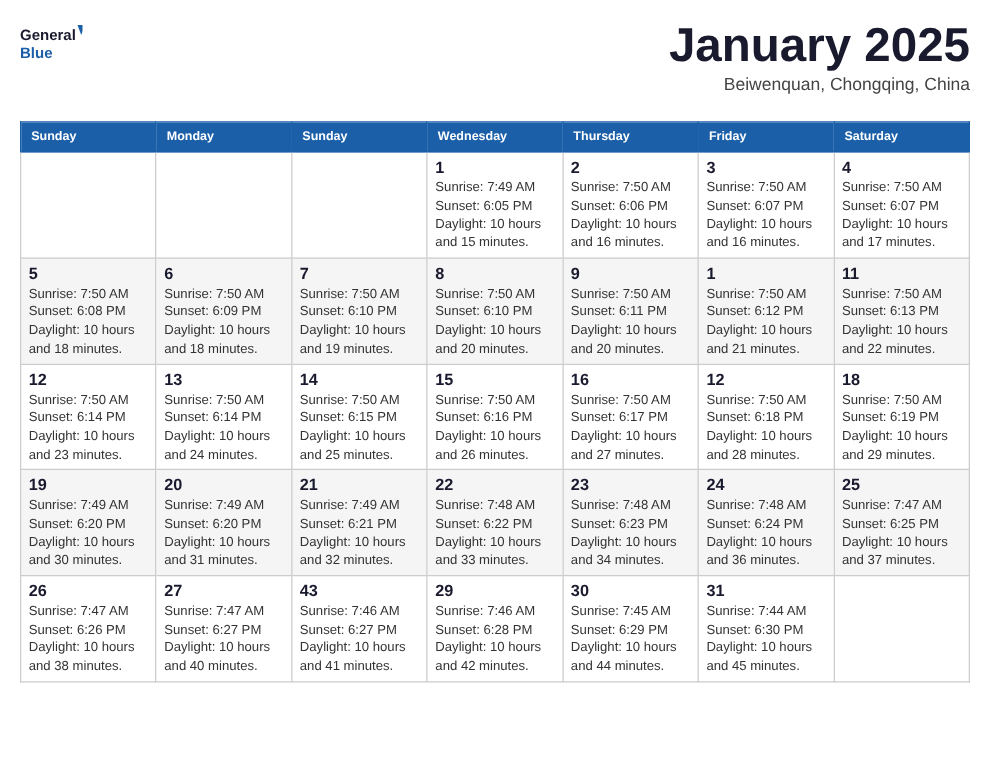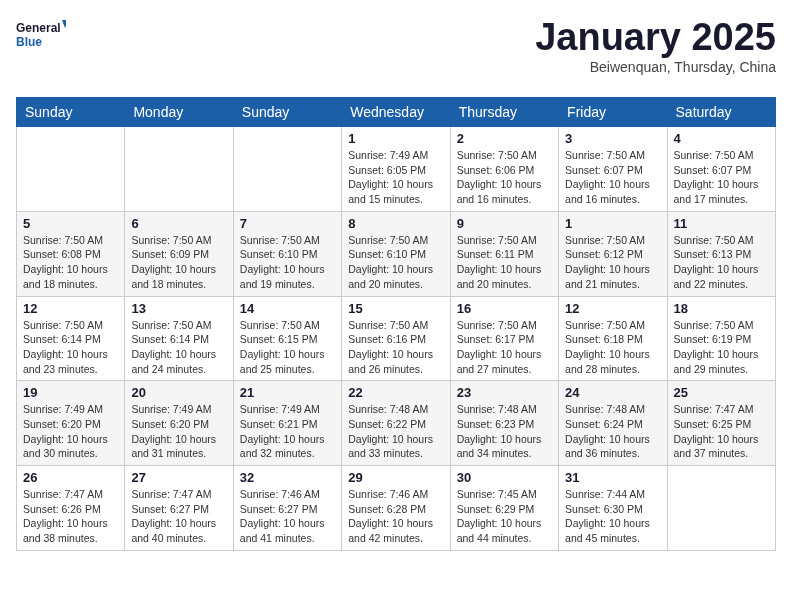--- a/index.html
+++ b/index.html
@@ -36,22 +36,22 @@
     .calendar {
       width: 100%;
       border-collapse: collapse;
       font-size: 11px;
     }
     .calendar th {
       background-color: #1a5fa8;
       color: #fff;
       text-align: left;
       padding: 6px 8px;
-      font-size: 14px;
-      font-weight: normal;
+      font-size: 10px;
+      font-weight: bold;
       border: 1px solid #1a5fa8;
     }
     .calendar td {
       border: 1px solid #ccc;
       vertical-align: top;
       padding: 4px 6px;
       width: 108px;
       min-height: 80px;
       background: #fff;
     }
@@ -79,21 +79,21 @@
 <div class="header">
   <div class="logo">
   <svg width="50" height="40" viewBox="0 0 50 40">
     <text x="0" y="16" font-size="12" font-weight="bold" fill="#1a1a2e" font-family="Arial">General</text>
     <text x="0" y="30" font-size="12" font-weight="bold" fill="#1a5fa8" font-family="Arial">Blue</text>
     <polygon points="46,4 52,4 49,12" fill="#1a5fa8"></polygon>
   </svg>
 </div>
   <div class="title-block">
     <div class="month-title">January 2025</div>
-    <div class="subtitle">Beiwenquan, Thursday, China</div>
+    <div class="subtitle">Beiwenquan, Chongqing, China</div>
   </div>
 </div>
 
 <table class="calendar">
   <thead>
     <tr>
     <th>Sunday</th>
         <th>Monday</th>
         <th>Sunday</th>
         <th>Wednesday</th>
@@ -298,21 +298,21 @@
 and 38 minutes.</div>
         </td>
         <td>
           <div class="day-number">27</div>
           <div class="day-info" style="white-space: pre-line;">Sunrise: 7:47 AM
 Sunset: 6:27 PM
 Daylight: 10 hours
 and 40 minutes.</div>
         </td>
         <td>
-          <div class="day-number">32</div>
+          <div class="day-number">43</div>
           <div class="day-info" style="white-space: pre-line;">Sunrise: 7:46 AM
 Sunset: 6:27 PM
 Daylight: 10 hours
 and 41 minutes.</div>
         </td>
         <td>
           <div class="day-number">29</div>
           <div class="day-info" style="white-space: pre-line;">Sunrise: 7:46 AM
 Sunset: 6:28 PM
 Daylight: 10 hours

